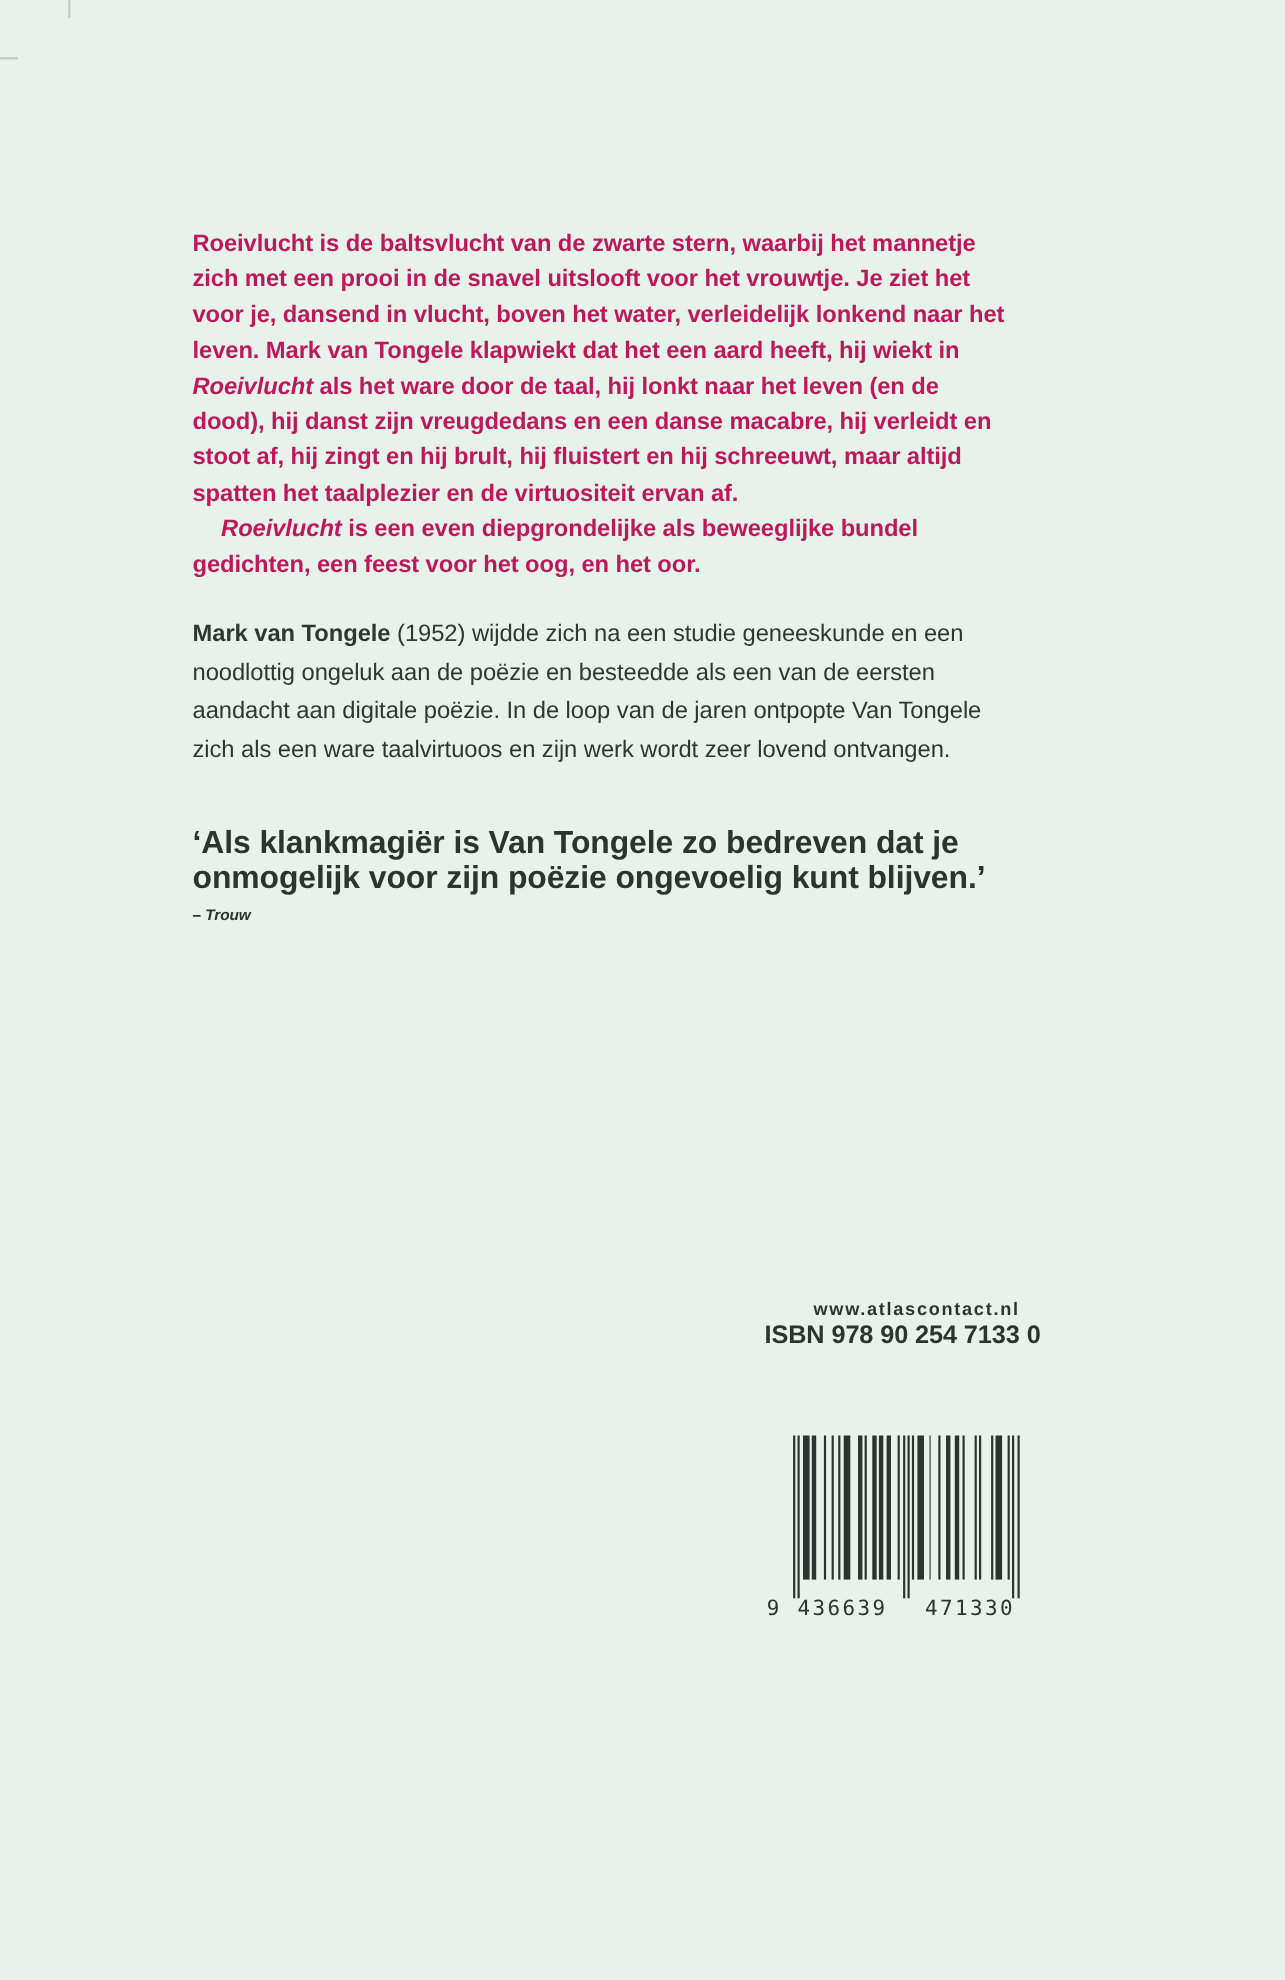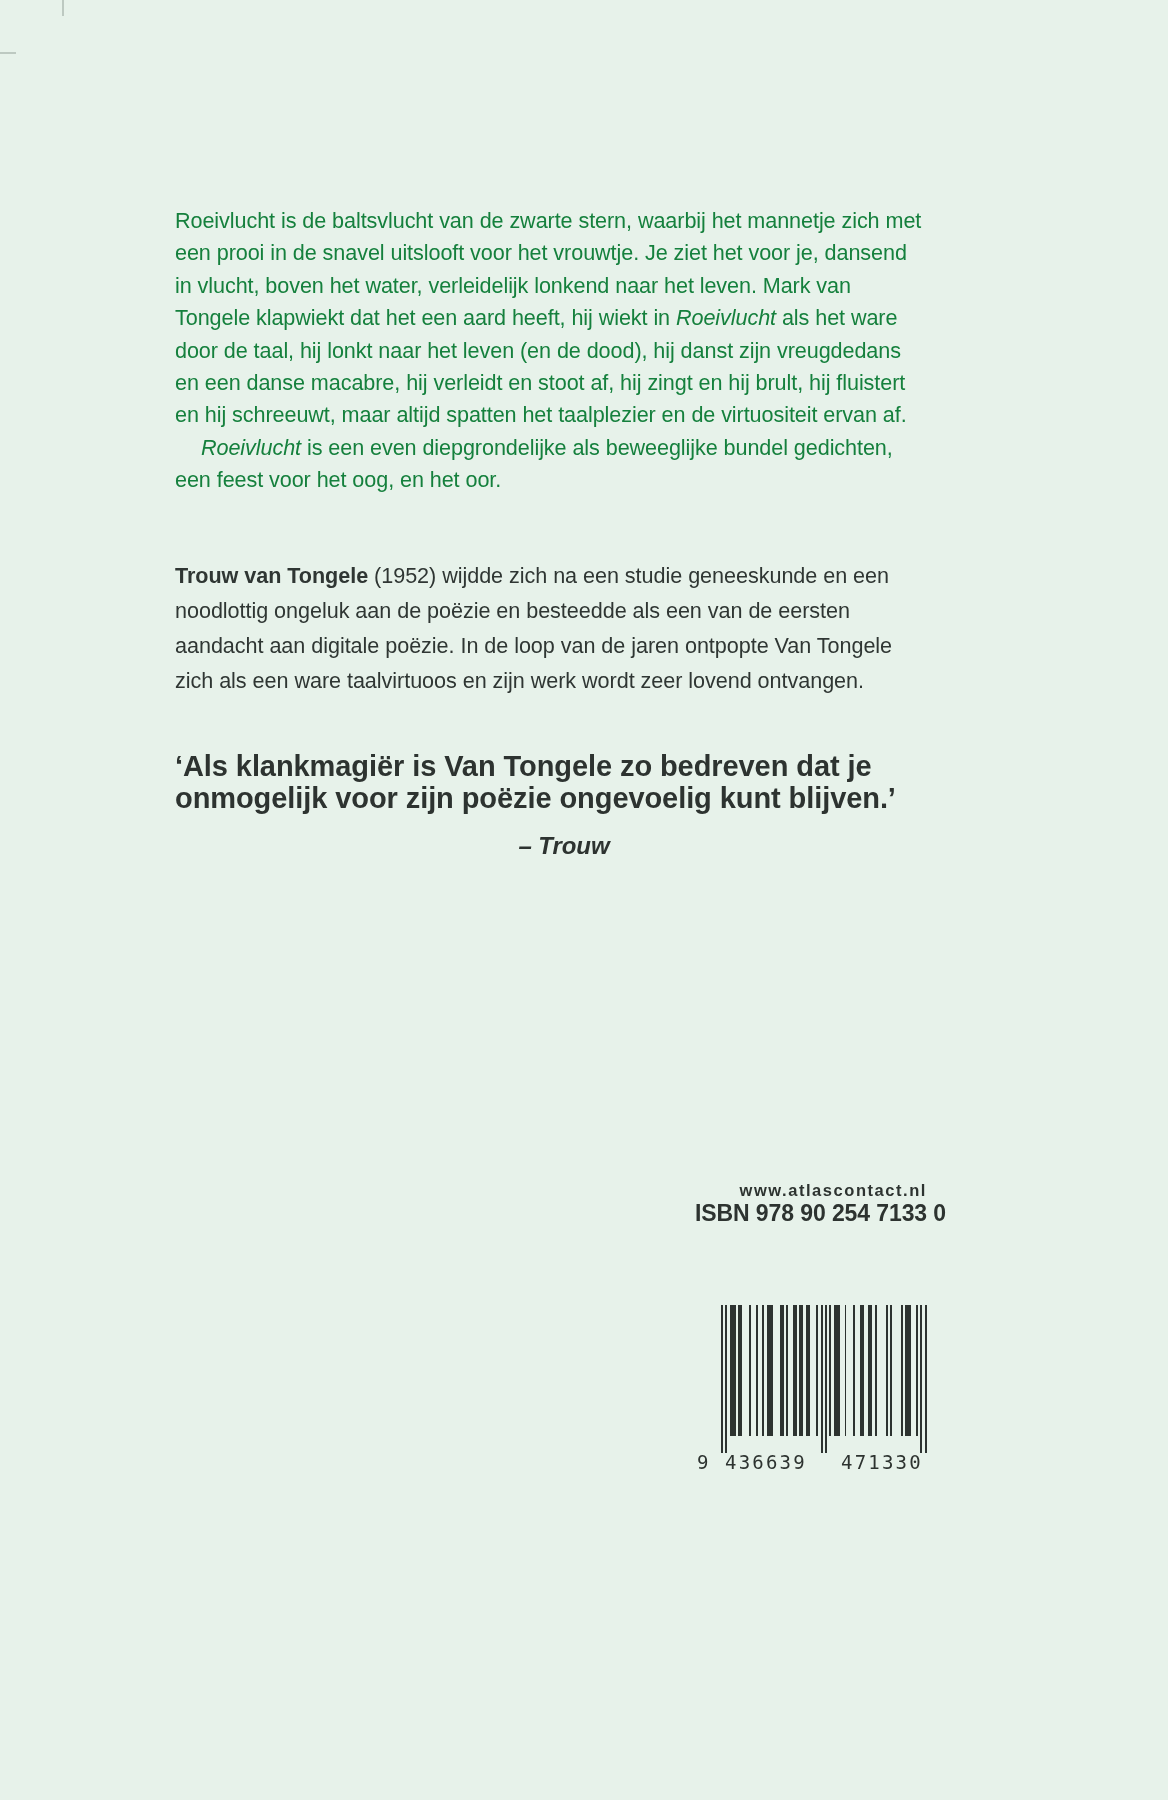--- a/index.html
+++ b/index.html
@@ -37,23 +37,23 @@
 
   .blurb {
     margin: 0;
     padding: 0;
     position: absolute;
     top: 205px;
     left: 0;
     width: 748px;
     font-size: 21.6px;
     line-height: 32.4px;
-    font-weight: 400;
+    font-weight: 700;
     letter-spacing: -0.08px;
-    color: #15803d;
+    color: #be185d;
     text-align: left;
   }
   .para-indent {
     display: inline-block;
     width: 26px;
   }
   .blurb em, .bio em, .quote em, .quote-source em {
     font-style: italic;
   }
 
@@ -80,32 +80,31 @@
     position: absolute;
     top: 750px;
     left: 0;
     width: 748px;
     font-size: 29px;
     line-height: 32.4px;
     font-weight: 600;
     letter-spacing: -0.08px;
   }
   .quote-source {
-    margin: 15px;
+    margin: 0;
     padding: 0;
     position: absolute;
     top: 815px;
     left: 0;
     width: 748px;
-    font-size: 24px;
+    font-size: 14px;
     line-height: 32.4px;
     font-weight: 600;
     font-style: italic;
     letter-spacing: -0.08px;
-    text-align: center;
   }
 
   
   .imprint {
     position: absolute;
     right: 0;
     top: 1179px;
     width: 232px;
     text-align: right;
   }
@@ -168,21 +167,21 @@
 <div class="crop-mark horiz" style="left:-6px; top:52px;"></div>
 
 <div class="cover">
 
   <div class="blurb">
     <span>Roeivlucht is de baltsvlucht van de zwarte stern, waarbij het mannetje zich met een prooi in de snavel uitslooft voor het vrouwtje. Je ziet het voor je, dansend in vlucht, boven het water, verleidelijk lonkend naar het leven. Mark van Tongele klapwiekt dat het een aard heeft, hij wiekt in </span><em>Roeivlucht</em><span> als het ware door de taal, hij lonkt naar het leven (en de dood), hij danst zijn vreugdedans en een danse macabre, hij verleidt en stoot af, hij zingt en hij brult, hij fluistert en hij schreeuwt, maar altijd spatten het taalplezier en de virtuositeit ervan af.</span><br>
     <span class="para-indent"></span><em>Roeivlucht</em><span> is een even diepgrondelijke als beweeglijke bundel gedichten, een feest voor het oog, en het oor.</span>
   </div>
 
   <div class="bio">
-    <span class="author-name">Trouw van Tongele</span><span> (1952) wijdde zich na een studie geneeskunde en een noodlottig ongeluk aan de poëzie en besteedde als een van de eersten aandacht aan digitale poëzie. In de loop van de jaren ontpopte Van Tongele zich als een ware taalvirtuoos en zijn werk wordt zeer lovend ontvangen.</span>
+    <span class="author-name">Mark van Tongele</span><span> (1952) wijdde zich na een studie geneeskunde en een noodlottig ongeluk aan de poëzie en besteedde als een van de eersten aandacht aan digitale poëzie. In de loop van de jaren ontpopte Van Tongele zich als een ware taalvirtuoos en zijn werk wordt zeer lovend ontvangen.</span>
   </div>
 
   <div class="quote">‘Als klankmagiër is Van Tongele zo bedreven dat je onmogelijk voor zijn poëzie ongevoelig kunt blijven.’</div>
   <div class="quote-source"><span>– </span><em>Trouw</em></div>
 
   <div class="imprint">
     <div class="imprint-url">www.atlascontact.nl</div>
     <div class="imprint-isbn">ISBN 978 90 254 7133 0</div>
   </div>
 

